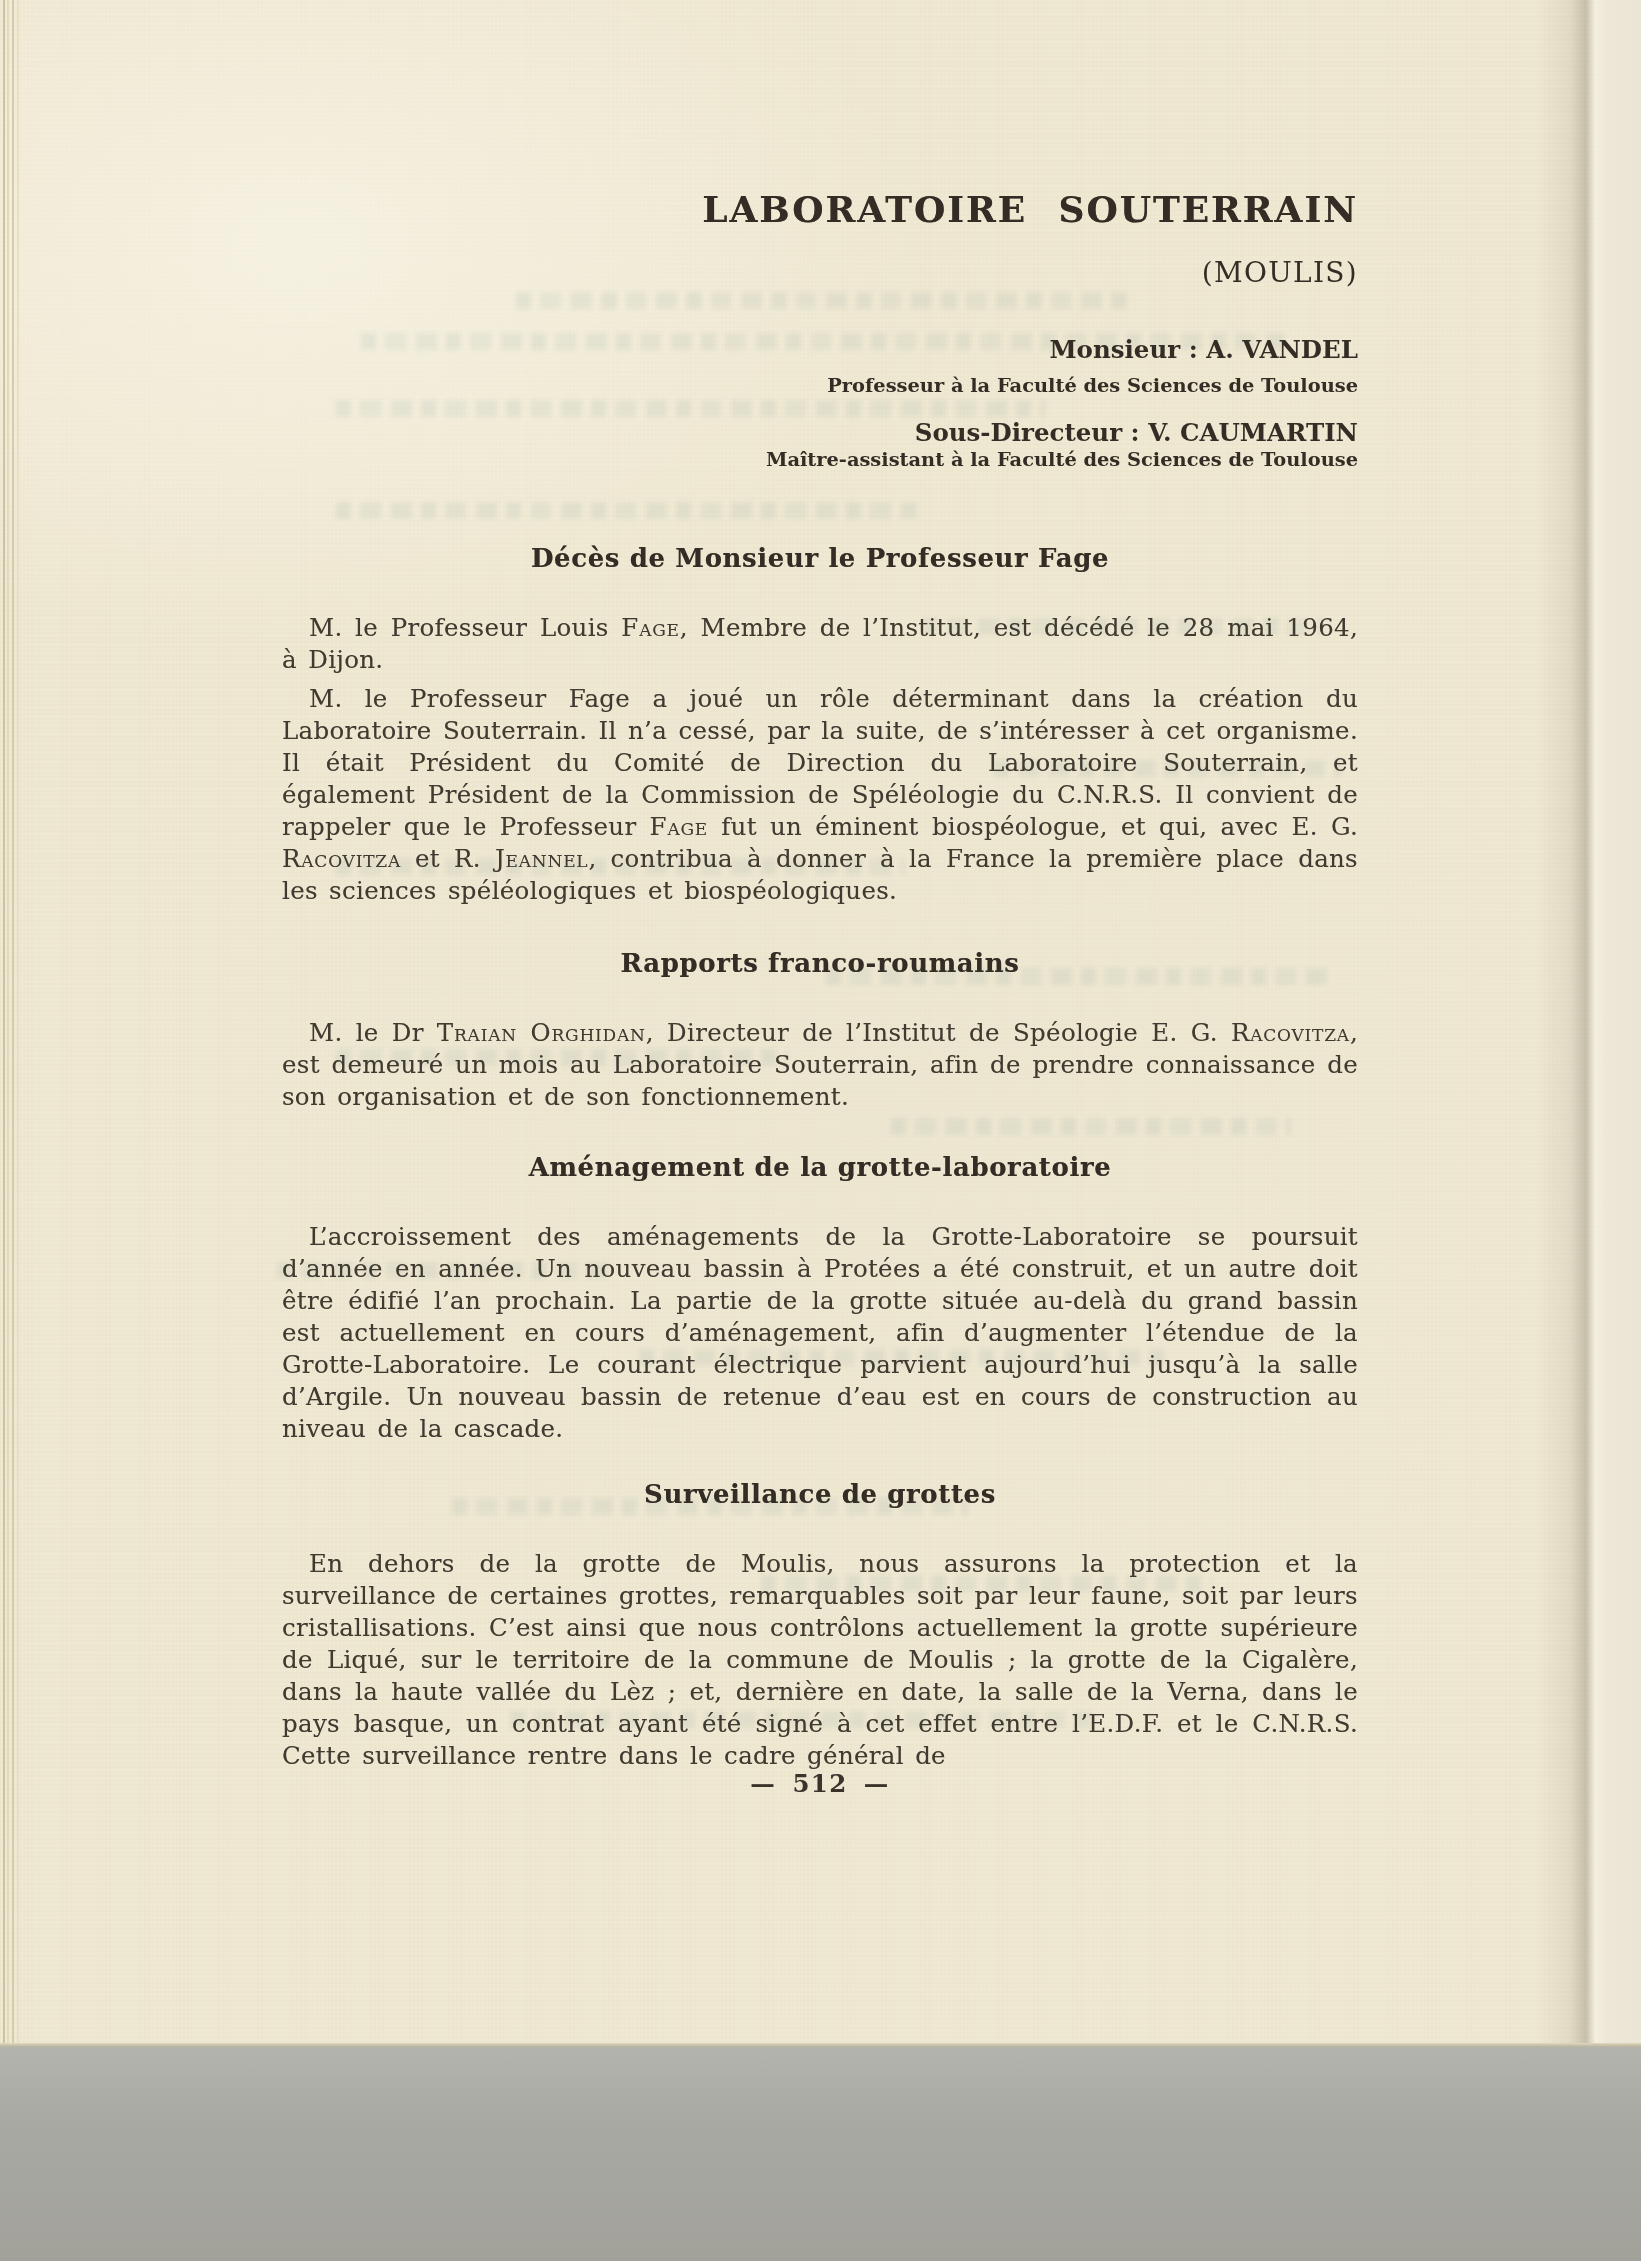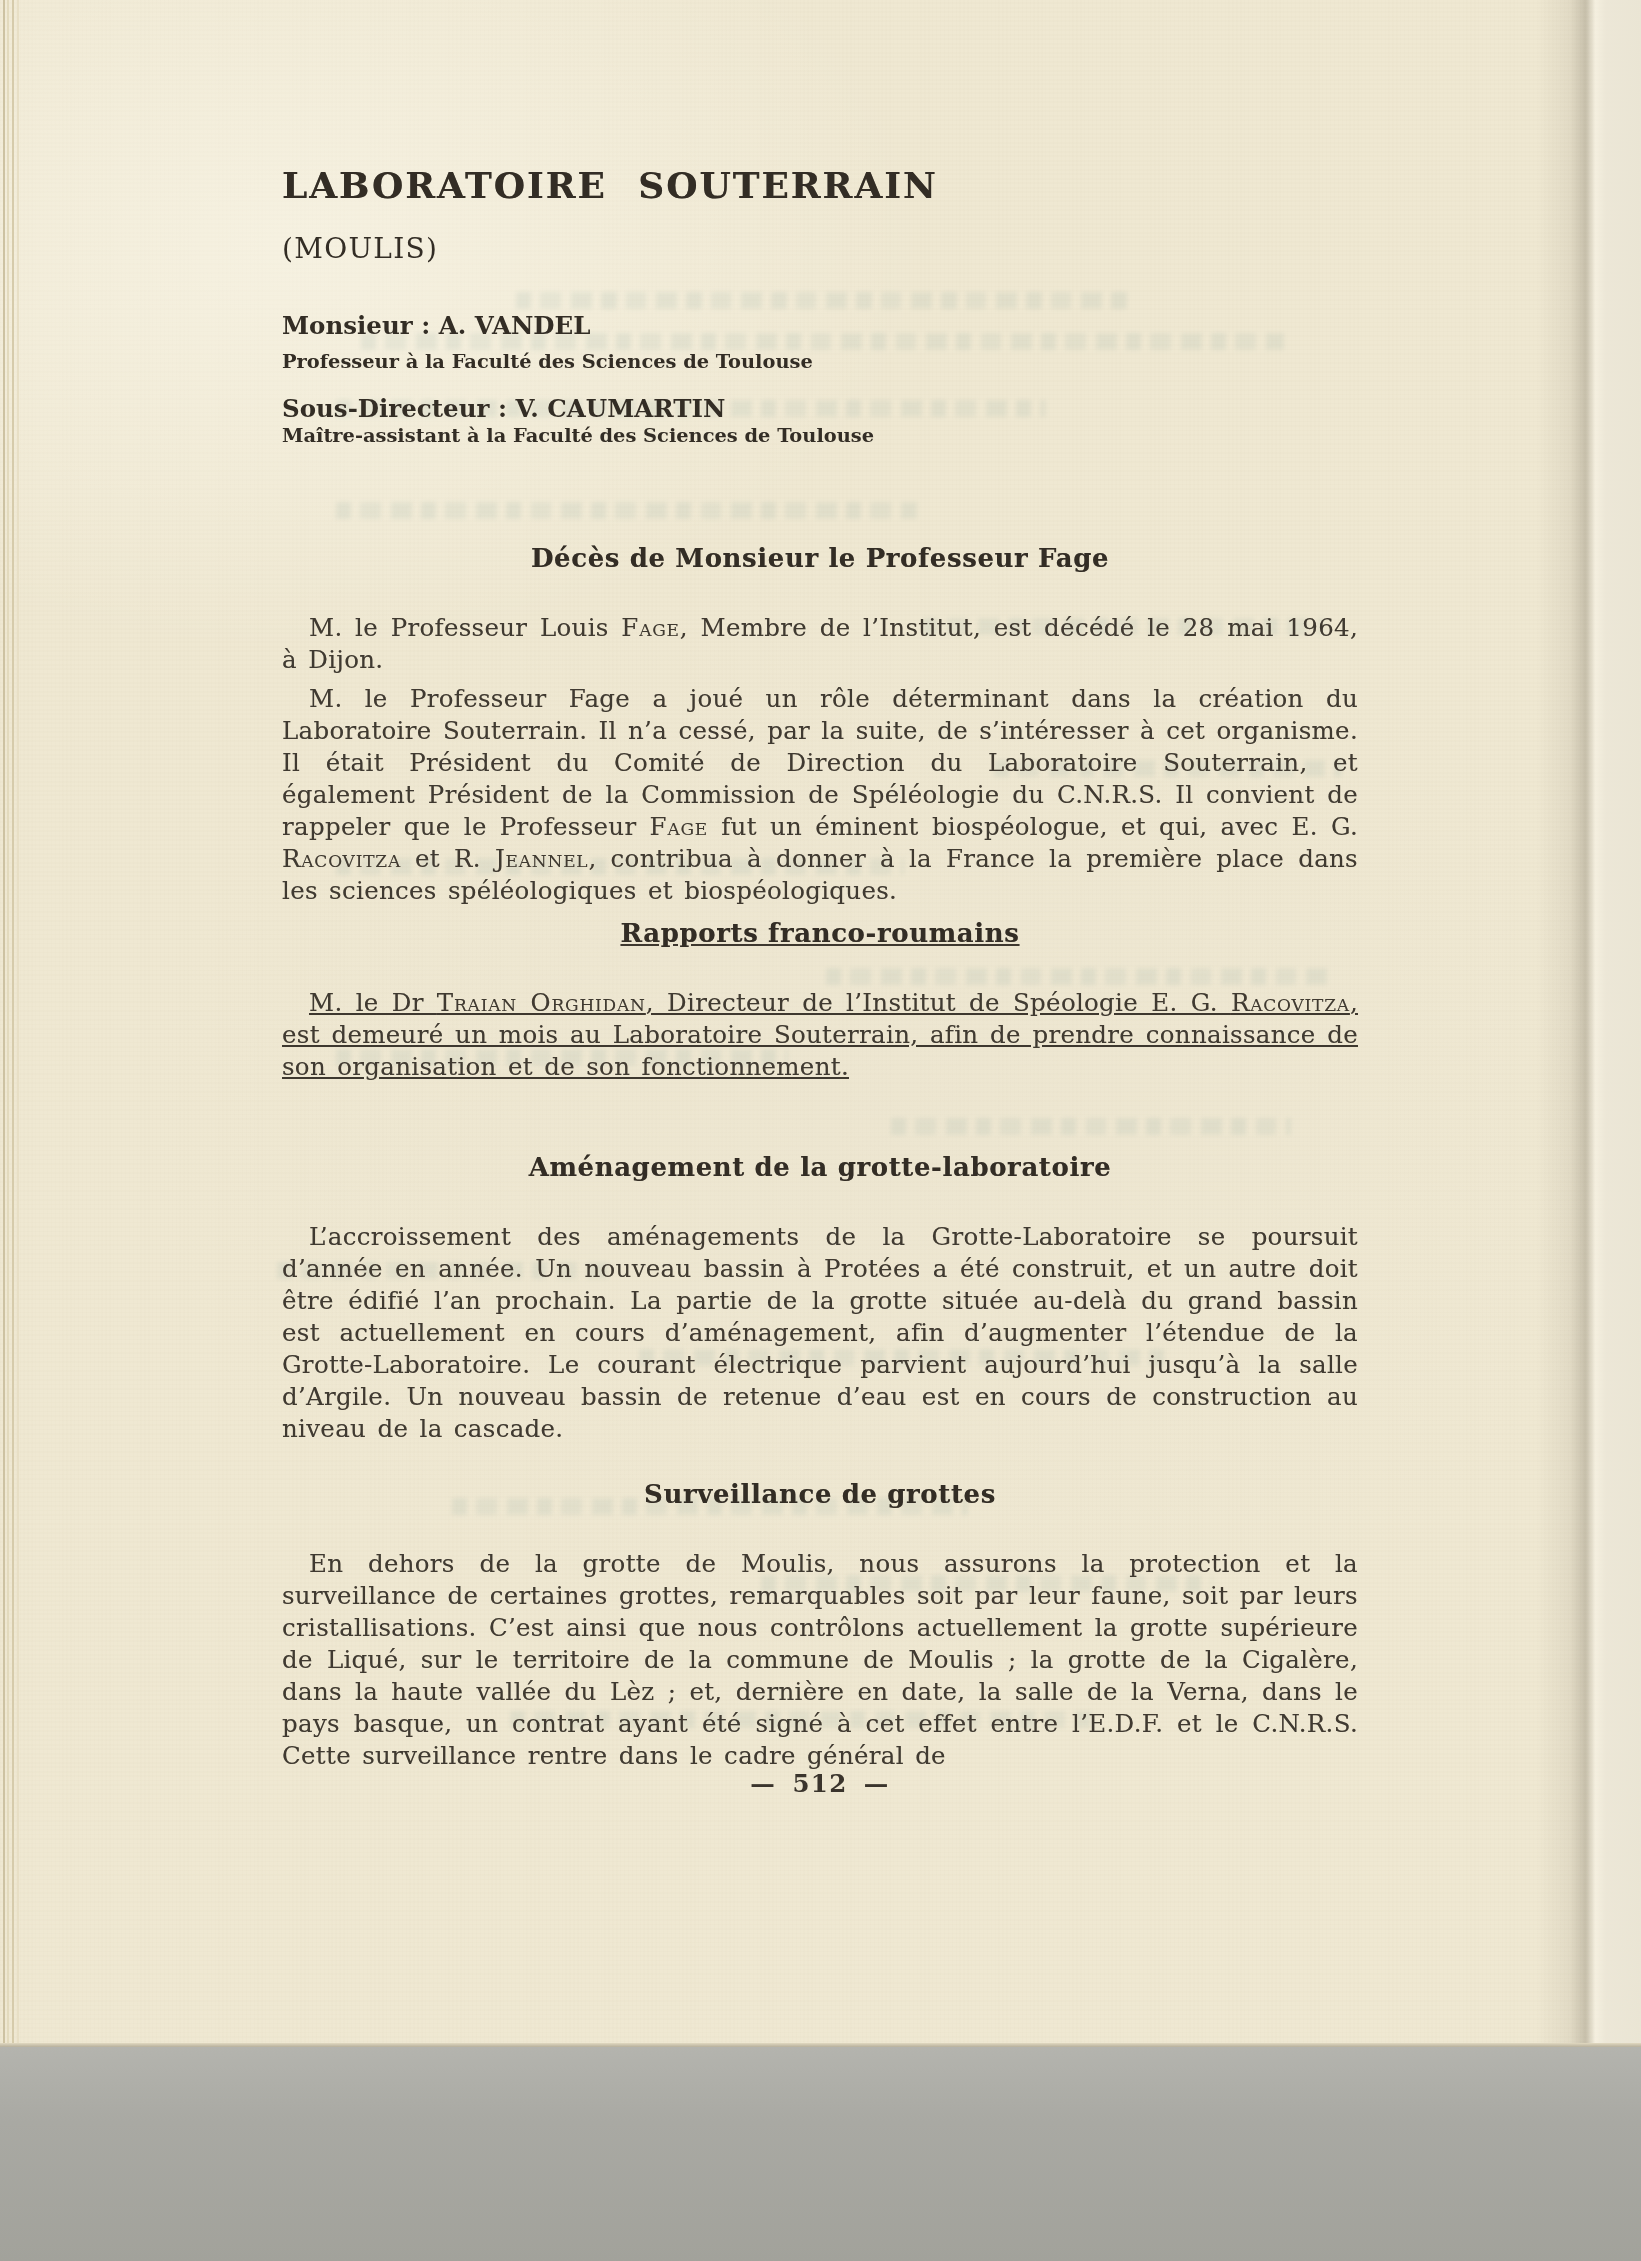--- a/index.html
+++ b/index.html
@@ -64,38 +64,38 @@
       rgba(148,173,164,0.32) 55px 76px, rgba(148,173,164,0) 76px 85px);
     filter: blur(1.9px);
     opacity: 0.45;
     transform: skewX(-1.5deg);
   }
 
   
   #content { position: absolute; left: 0; top: 0; width: 1642px; height: 2047px; color: #3e382f; }
 
   #header-block {
-    position: absolute; left: 282px; top: 163px; width: 1076px;
-    text-align: left; color: #332d25;
+    position: absolute; left: 282px; top: 187px; width: 1076px;
+    text-align: right; color: #332d25;
   }
   #page-title {
     font-size: 36px; line-height: 45px; font-weight: bold;
     letter-spacing: 1.9px; word-spacing: 17px;
     text-shadow: 0 0 0.6px rgba(51,45,37,0.55);
   }
   #page-subtitle { margin-top: 23px; font-size: 28px; line-height: 36px; font-weight: normal; letter-spacing: 1.3px; }
   #director-line { margin-top: 43px; font-size: 24.5px; line-height: 31px; font-weight: bold; }
   #director-role-1 { margin-top: 0.6px; font-size: 19.4px; line-height: 26px; font-weight: bold; }
   #director-role-2 { font-size: 19.4px; line-height: 26px; font-weight: bold; margin-top: 8px; }
   #subdirector-line { margin-top: 20px; font-size: 24.5px; line-height: 28px; font-weight: bold; }
   #subdirector-role { font-size: 19.4px; line-height: 26px; font-weight: bold; }
 
   .section { position: absolute; left: 282px; width: 1076px; }
   #sections .section:nth-of-type(1) { top: 541px; }
-  #sections .section:nth-of-type(2) { top: 916px; text-decoration: underline; }
+  #sections .section:nth-of-type(2) { top: 946px; }
   #sections .section:nth-of-type(3) { top: 1150px; }
   #sections .section:nth-of-type(4) { top: 1477px; }
 
   .section h2 {
     margin: 0; text-align: center;
     font-size: 26px; line-height: 34px; font-weight: bold;
     color: #332d25; letter-spacing: 0.6px;
     text-shadow: 0 0 0.6px rgba(51,45,37,0.45);
   }
   .section p {

